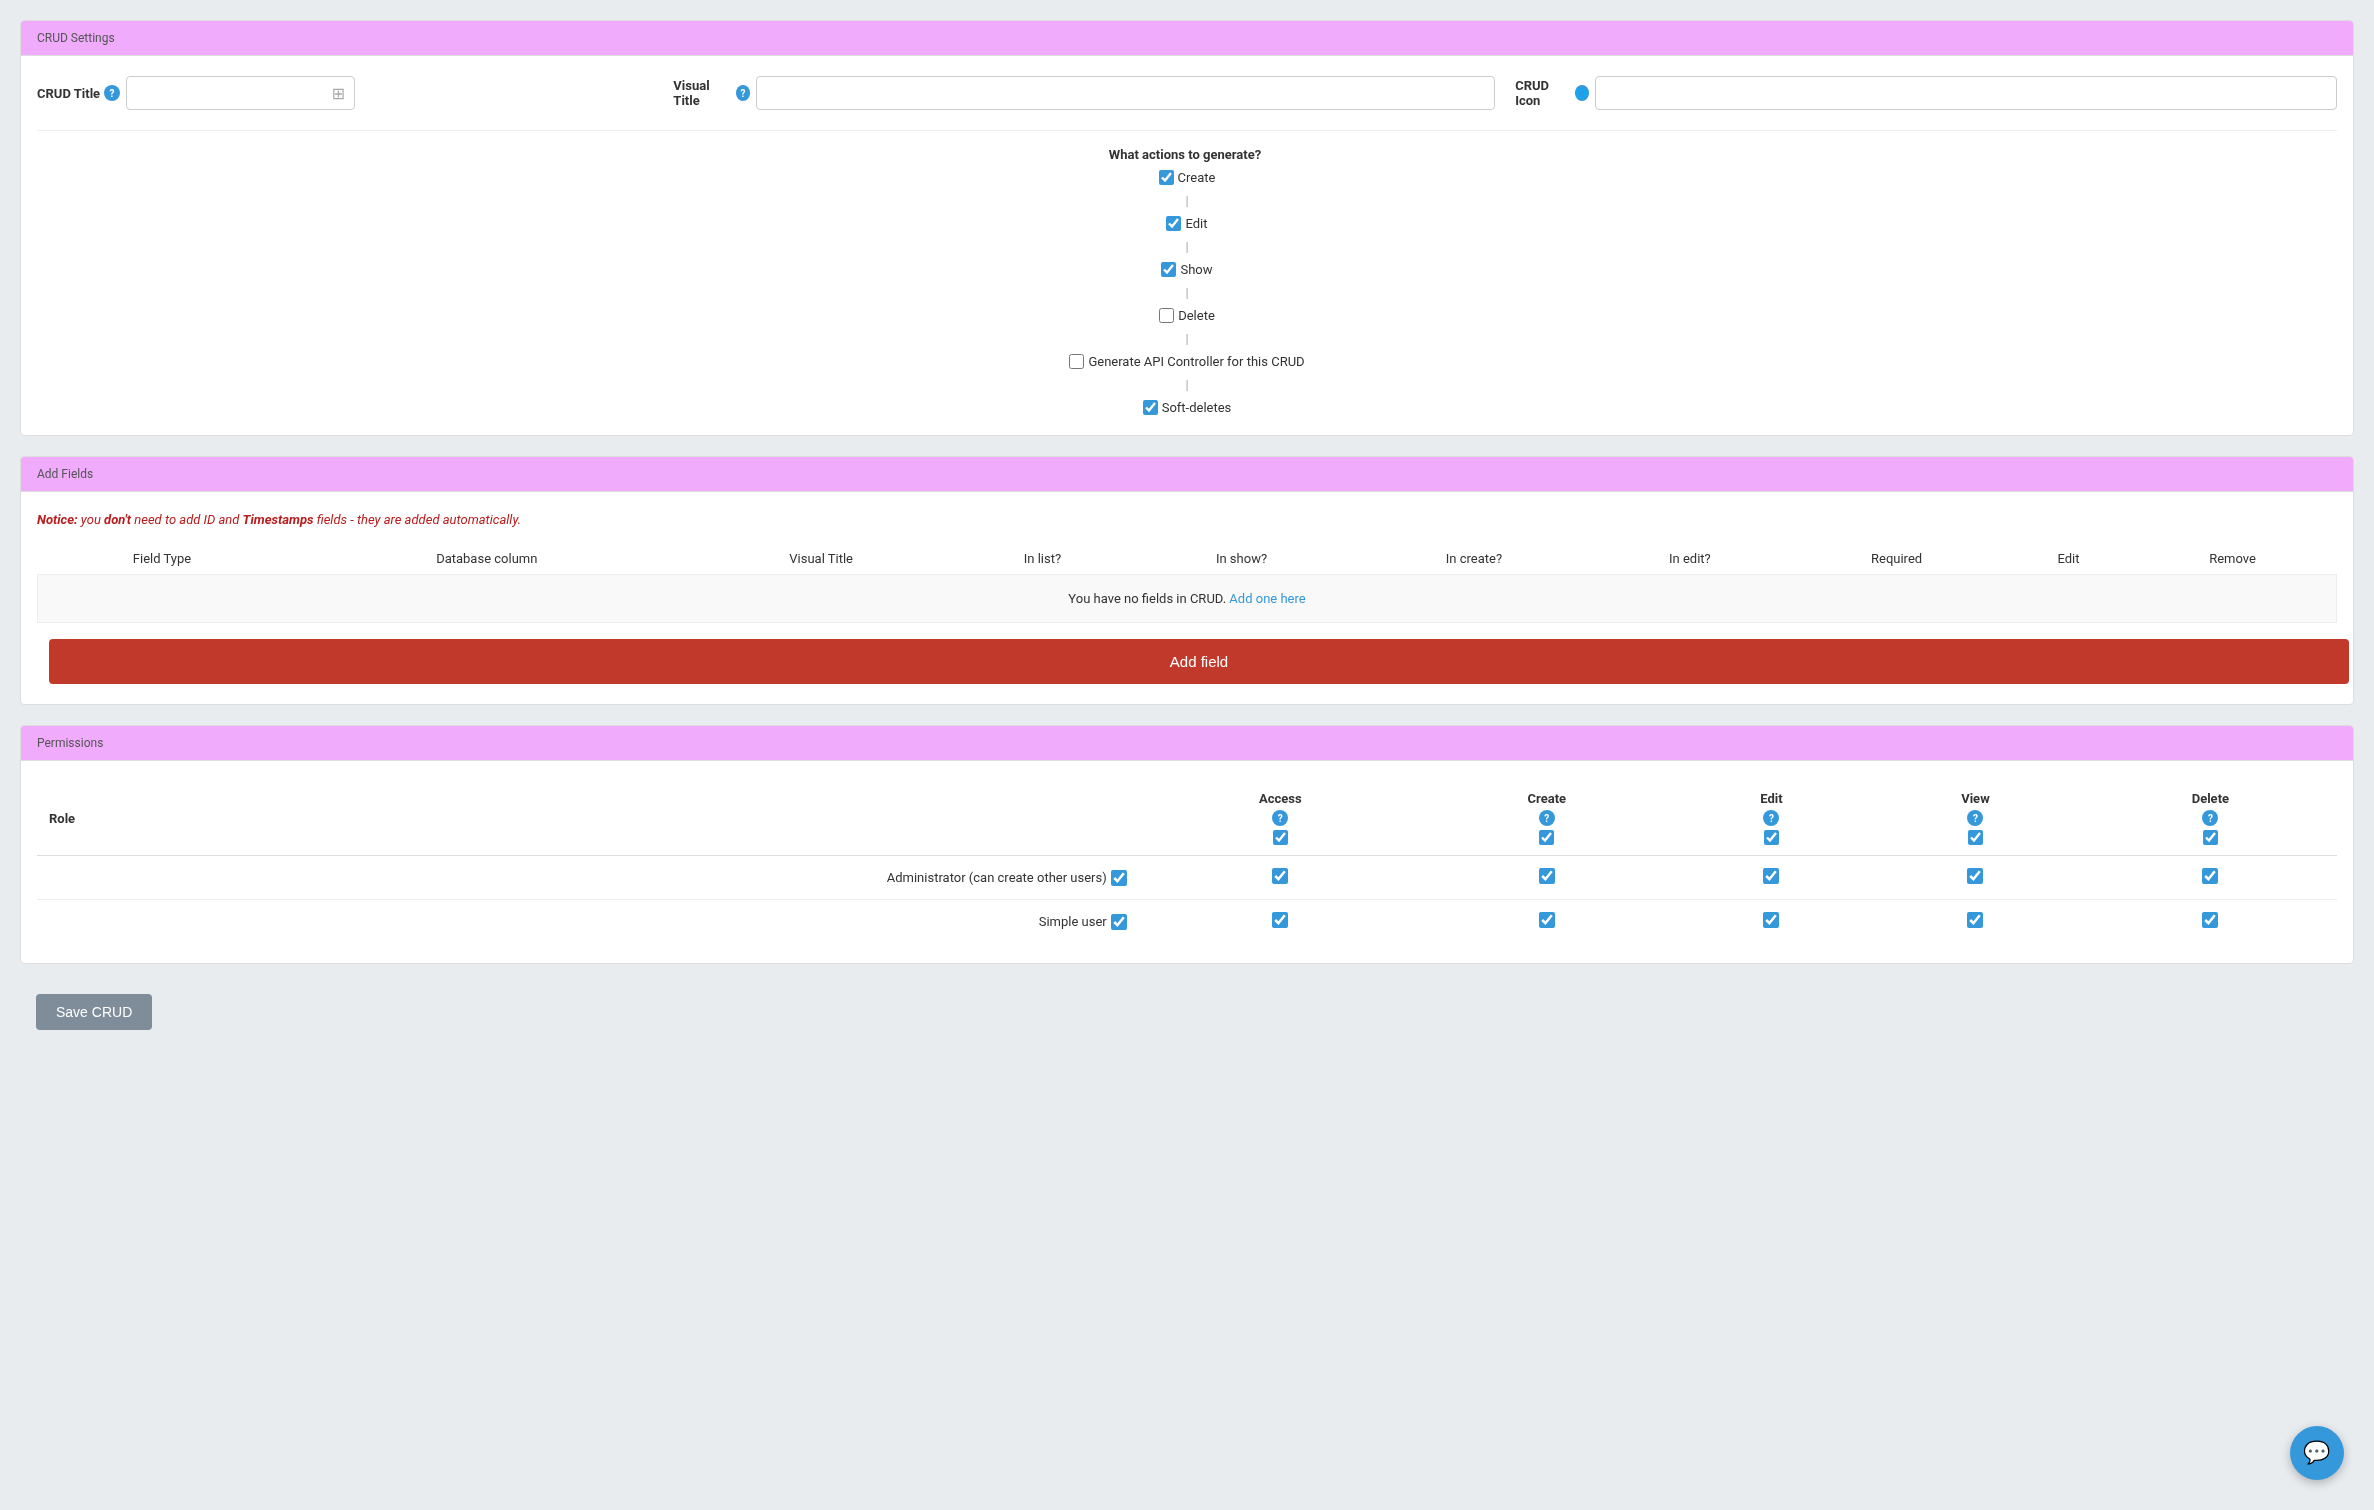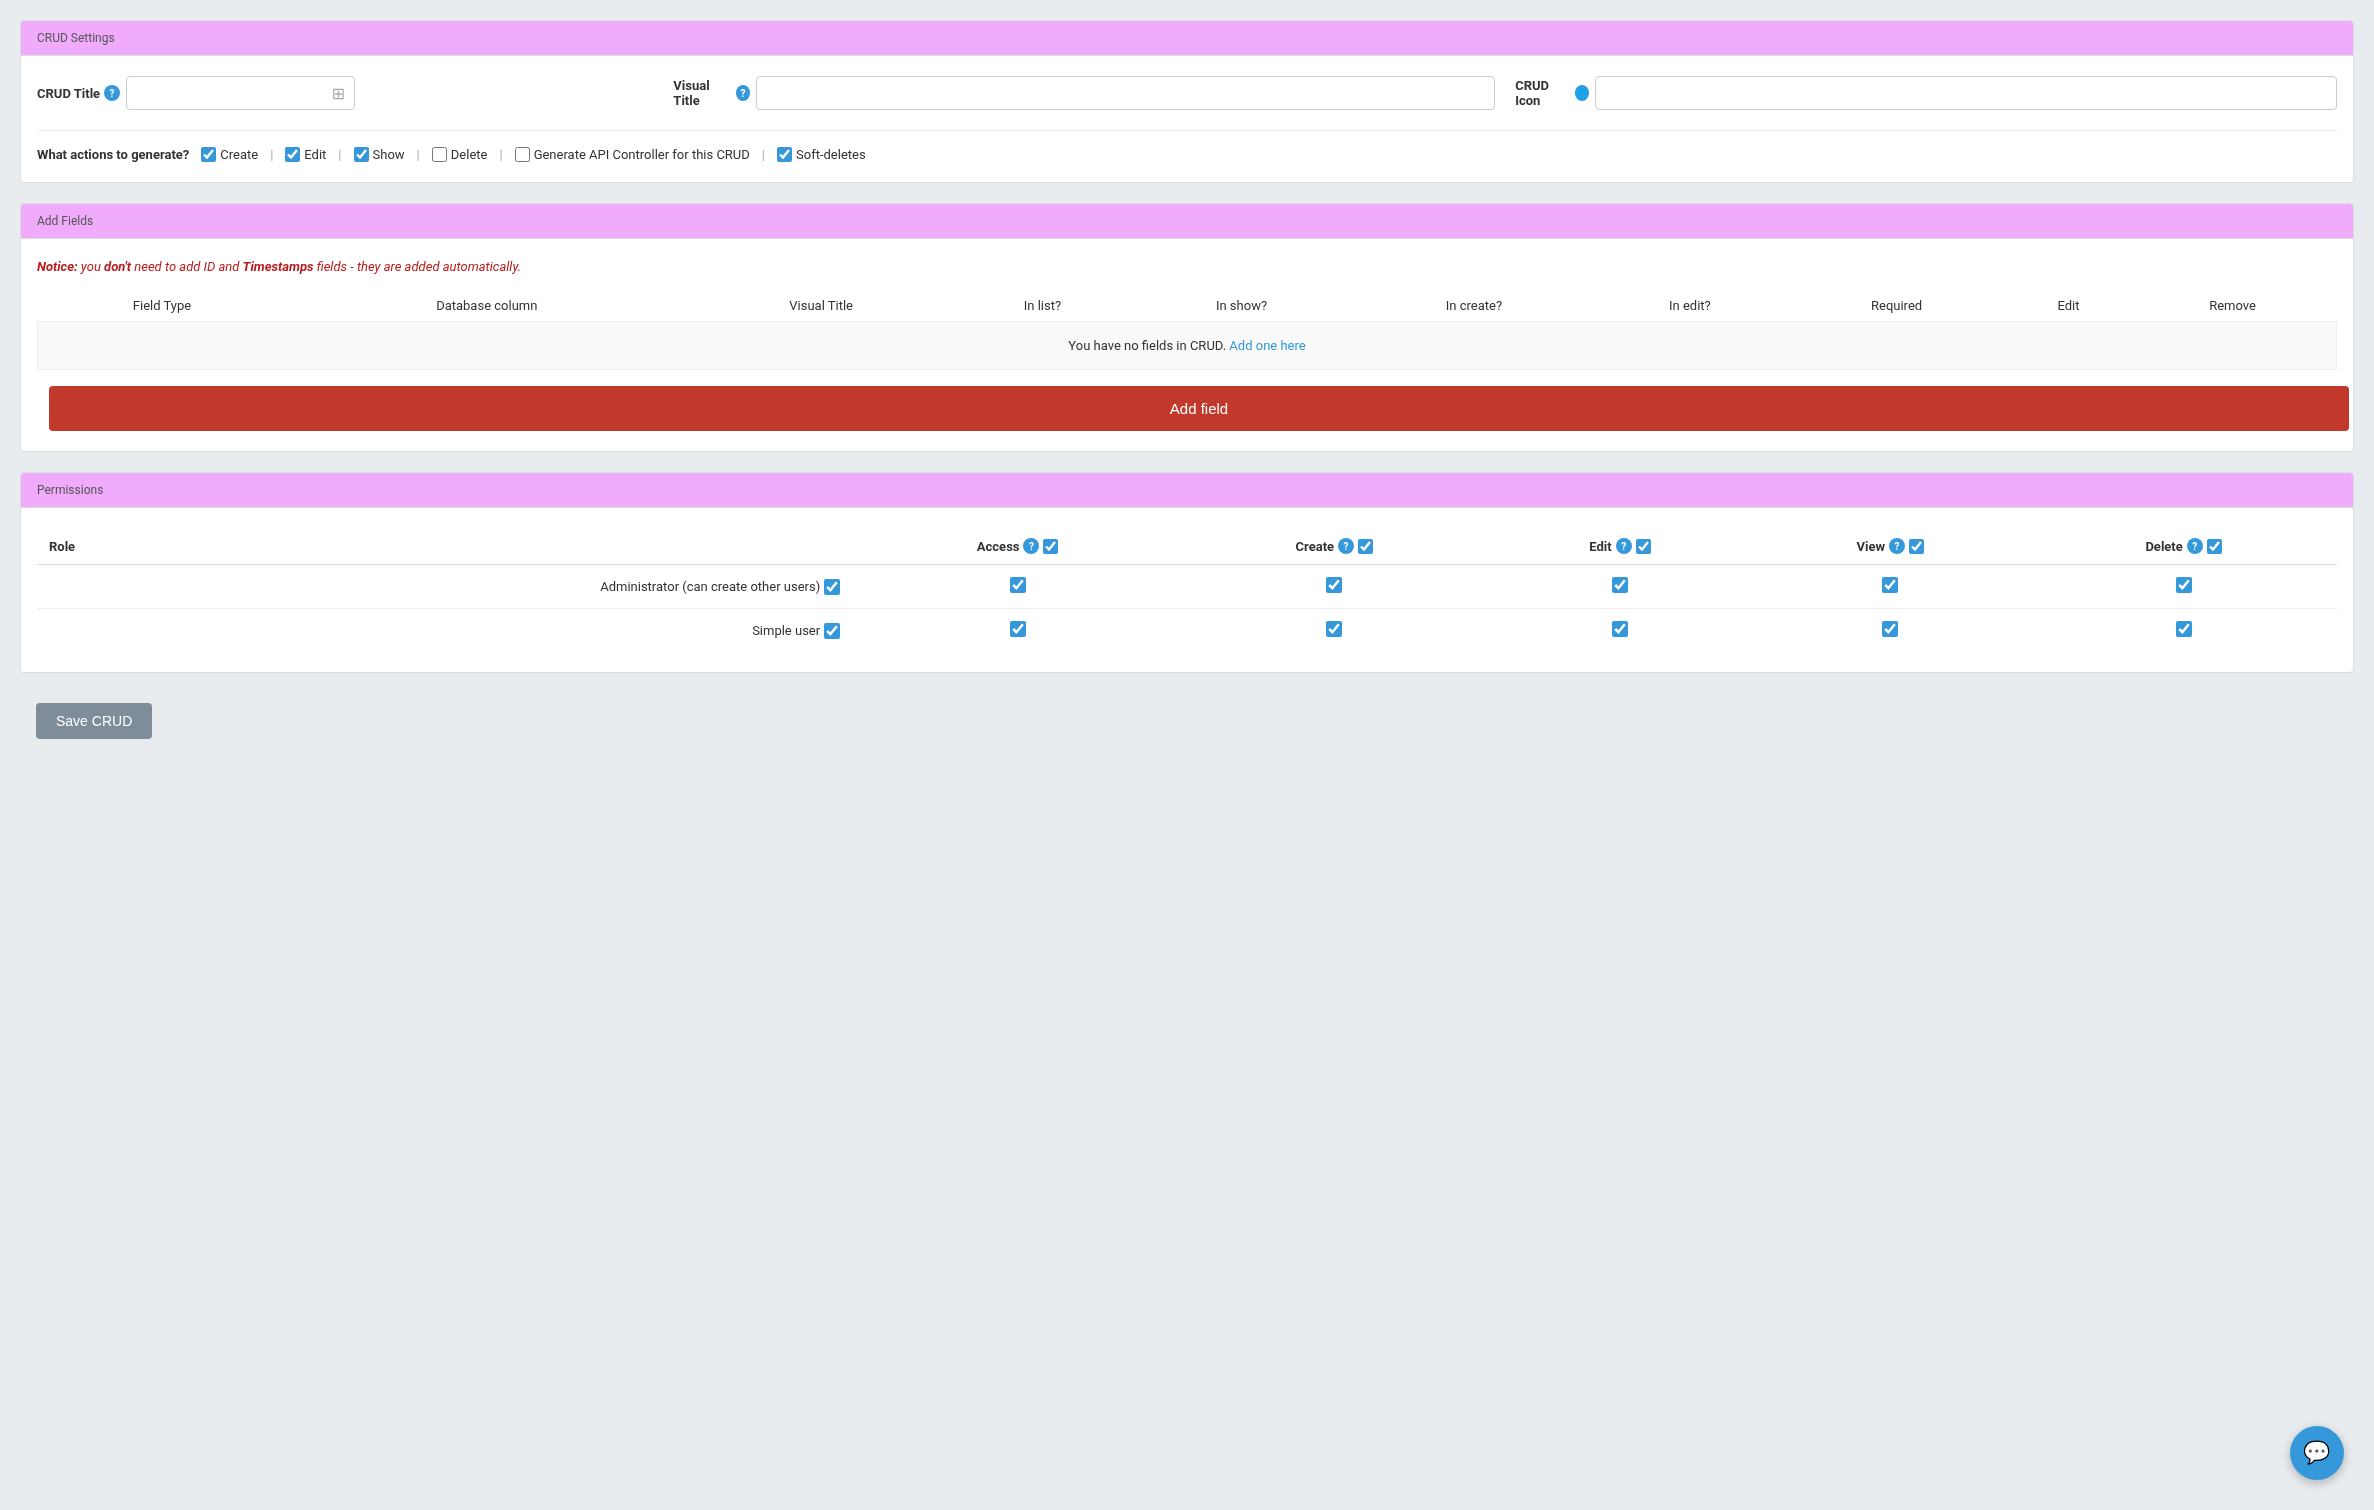--- a/index.html
+++ b/index.html
@@ -125,20 +125,21 @@
 
     
     .actions-row {
       border-top: 1px solid #eee;
       padding-top: 16px;
       display: flex;
       align-items: center;
       flex-wrap: wrap;
       gap: 8px;
       font-size: 13px;
+      flex-direction: column;
     }
 
     .actions-row label {
       font-weight: bold;
       margin-right: 4px;
     }
 
     .action-item {
       display: flex;
       align-items: center;
@@ -253,20 +254,21 @@
       width: 16px;
       height: 16px;
       cursor: pointer;
     }
 
     .col-header {
       display: flex;
       align-items: center;
       justify-content: center;
       gap: 4px;
+      flex-direction: column;
     }
 
     .col-header-checkbox {
       accent-color: #3498db;
       width: 15px;
       height: 15px;
       cursor: pointer;
     }
 
     

